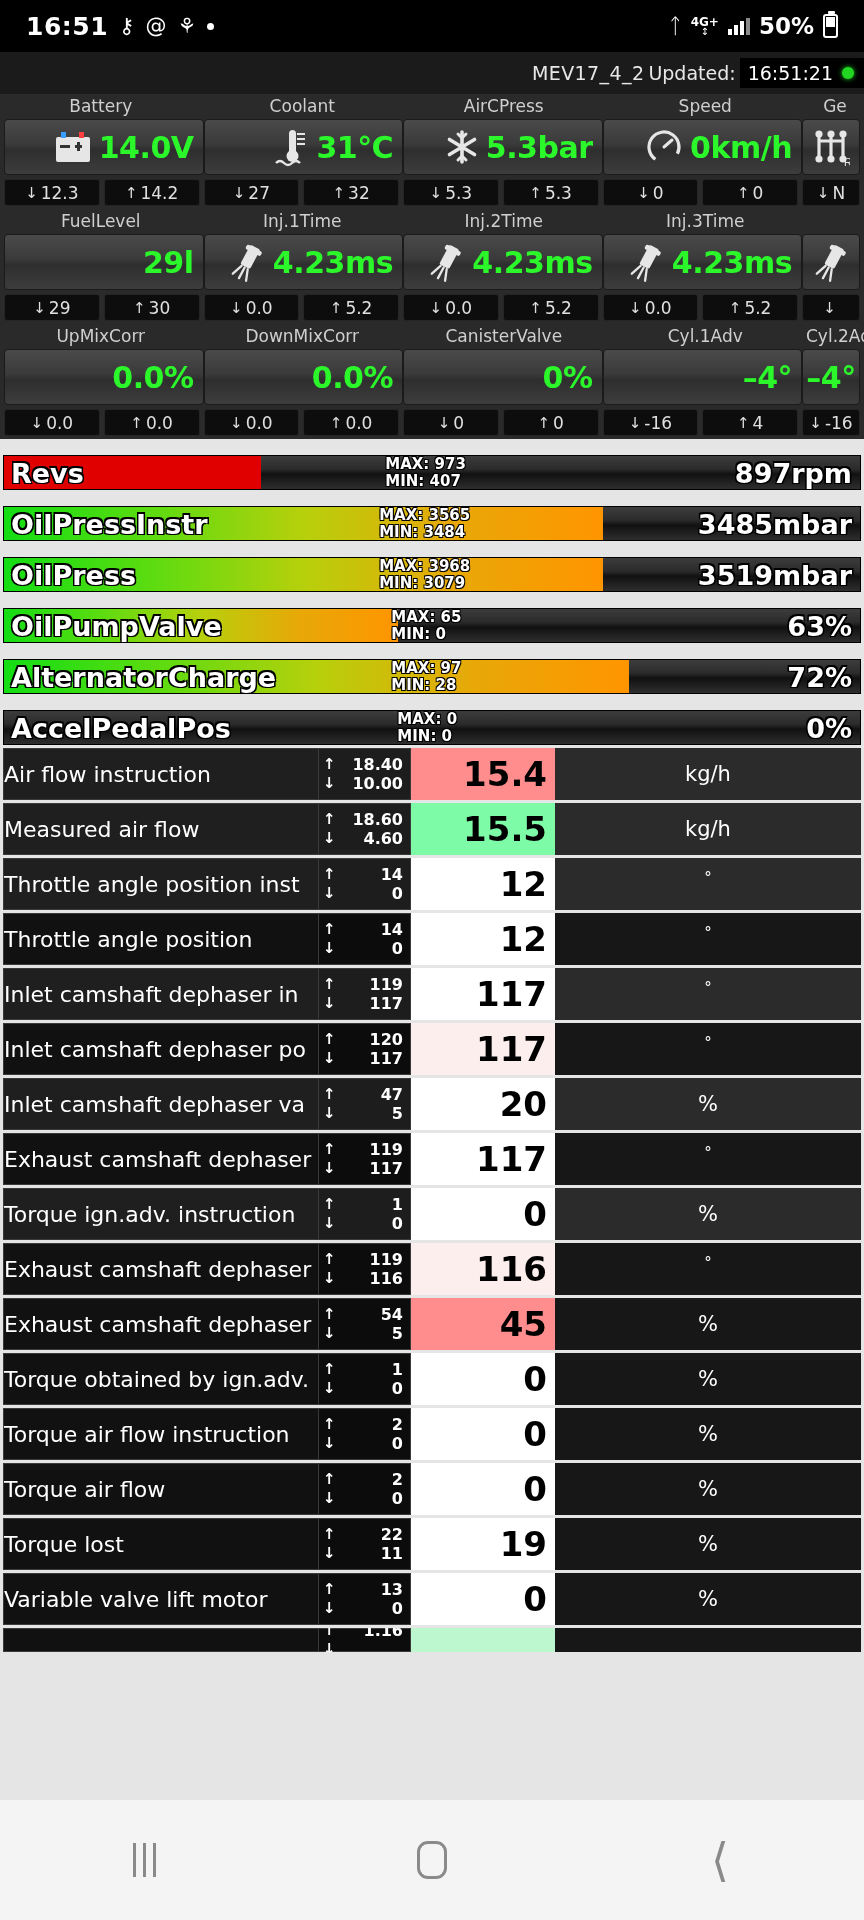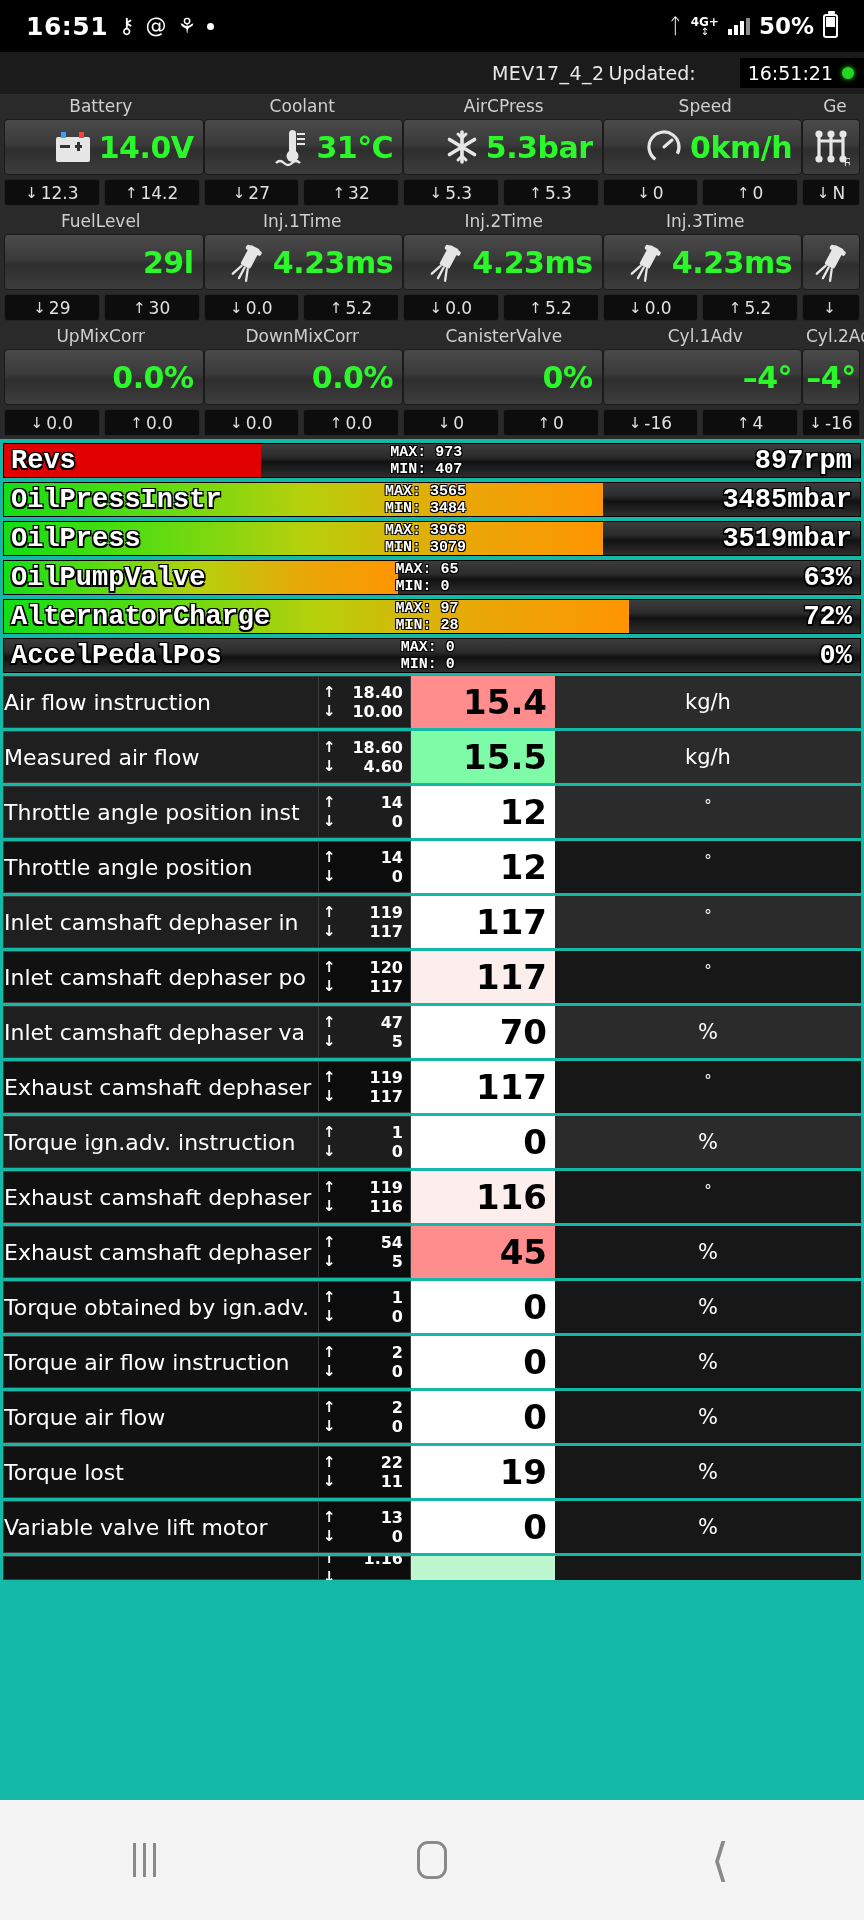--- a/index.html
+++ b/index.html
@@ -29,21 +29,21 @@
   .batt::before{content:"";position:absolute;top:-5px;left:3px;width:7px;height:3px;background:#fff;border-radius:1px;}
   .batt i{position:absolute;left:1px;right:1px;top:1px;height:48%;background:#fff;display:block;}
 
   
   #apphdr{
     height:42px; background:#1b1b1b; color:#e8e8e8;
     display:flex; align-items:center; justify-content:flex-end; gap:4px;
     padding-right:0; font-size:19px;
   }
   #apphdr .ecu{ letter-spacing:.4px; }
-  .upd-box{ background:#000; padding:4px 10px 4px 8px; display:flex; align-items:center; gap:9px;margin-left:40px; }
+  .upd-box{ background:#000; padding:4px 10px 4px 8px; display:flex; align-items:center; gap:9px; }
   .upd-time{ font-size:19px; color:#fff; }
   .led{ width:12px; height:12px; border-radius:50%; background:#22d722; box-shadow:0 0 5px #22d722; }
 
   
   .gauge-block{ background:#2a2a2a; padding:0 0 3px 0; }
   .glabels{ display:flex; height:25px; }
   .glabels span{ color:#cfcfcf; font-size:17px; text-align:center; line-height:25px;
                  overflow:hidden; white-space:nowrap; }
   .gvals{ display:flex; gap:0; padding:0 4px; }
   .gcell{
@@ -58,24 +58,23 @@
   .gminmax{ display:flex; gap:4px; padding:4px 4px 0 4px; }
   .gmm{
     flex:1 1 0; min-width:0; height:27px; background:#0d0d0d; border:1px solid #252525;
     border-radius:3px; color:#e0e0e0; font-size:17px;
     display:flex; align-items:center; justify-content:center; gap:3px; white-space:nowrap;
   }
   .gmm .ar{ font-size:15px; }
 
   
   .barrow{
-    position:relative; height:35px; margin:4px 3px 3px 3px; overflow:hidden;
+    position:relative; height:35px; margin:16px 3px 3px 3px; overflow:hidden;
     background:linear-gradient(180deg,#3c3c3c 0%,#2b2b2b 40%,#111 55%,#2e2e2e 100%);
     border:1px solid #000;
-    font-family:Liberation Mono, monospace;
   }
   .barfill{ position:absolute; left:0; top:0; bottom:0; }
   .barname{
     position:absolute; left:7px; top:50%; transform:translateY(-50%);
     color:#fff; font-size:27px; font-weight:700; white-space:nowrap;
     text-shadow:-1.5px -1.5px 0 #000,1.5px -1.5px 0 #000,-1.5px 1.5px 0 #000,1.5px 1.5px 0 #000;
   }
   .barmm{
     position:absolute; left:50%; transform:translateX(-58%); top:50%; margin-top:-17px;
     color:#fff; font-size:15px; line-height:17px; font-weight:700; white-space:nowrap;
@@ -120,21 +119,21 @@
   
   #navbar{
     position:absolute; left:0; bottom:0; width:864px; height:120px; background:#f4f4f4;
     display:flex; align-items:center; justify-content:space-around;
   }
   .navbtn{ color:#8a8a8a; display:flex; align-items:center; justify-content:center; width:120px; height:70px; }
   .nav-recent{ display:flex; gap:7px; }
   .nav-recent i{ width:3px; height:34px; background:#8a8a8a; display:block; }
   .nav-home{ width:30px; height:38px; border:3px solid #8a8a8a; border-radius:11px; }
   .nav-back{ font-size:46px; line-height:1; font-weight:300; }
-  #screen{ position:relative; width:864px; height:1920px; background:#14b8a6; }
+  #screen{ position:relative; width:864px; height:1920px; background:#e5e5e5; }
   #content{ height:1800px; overflow:hidden; }
 </style>
 </head>
 <body>
 
 <div id="screen">
 
   <div id="statusbar">
     <div id="sb-left">
       <span class="sb-clock">16:51</span>
@@ -594,21 +593,21 @@
           <div class="d-mm">
             <div>
               <span class="ar">↑</span>
               <span>47</span>
             </div>
             <div>
               <span class="ar">↓</span>
               <span>5</span>
             </div>
           </div>
-          <div class="d-val" style="background: rgb(255, 255, 255);">70</div>
+          <div class="d-val" style="background: rgb(255, 255, 255);">20</div>
           <div class="d-unit">%</div>
         </div>
         <div class="drow">
           <div class="d-name dark">Exhaust camshaft dephaser</div>
           <div class="d-mm dark">
             <div>
               <span class="ar">↑</span>
               <span>119</span>
             </div>
             <div>

